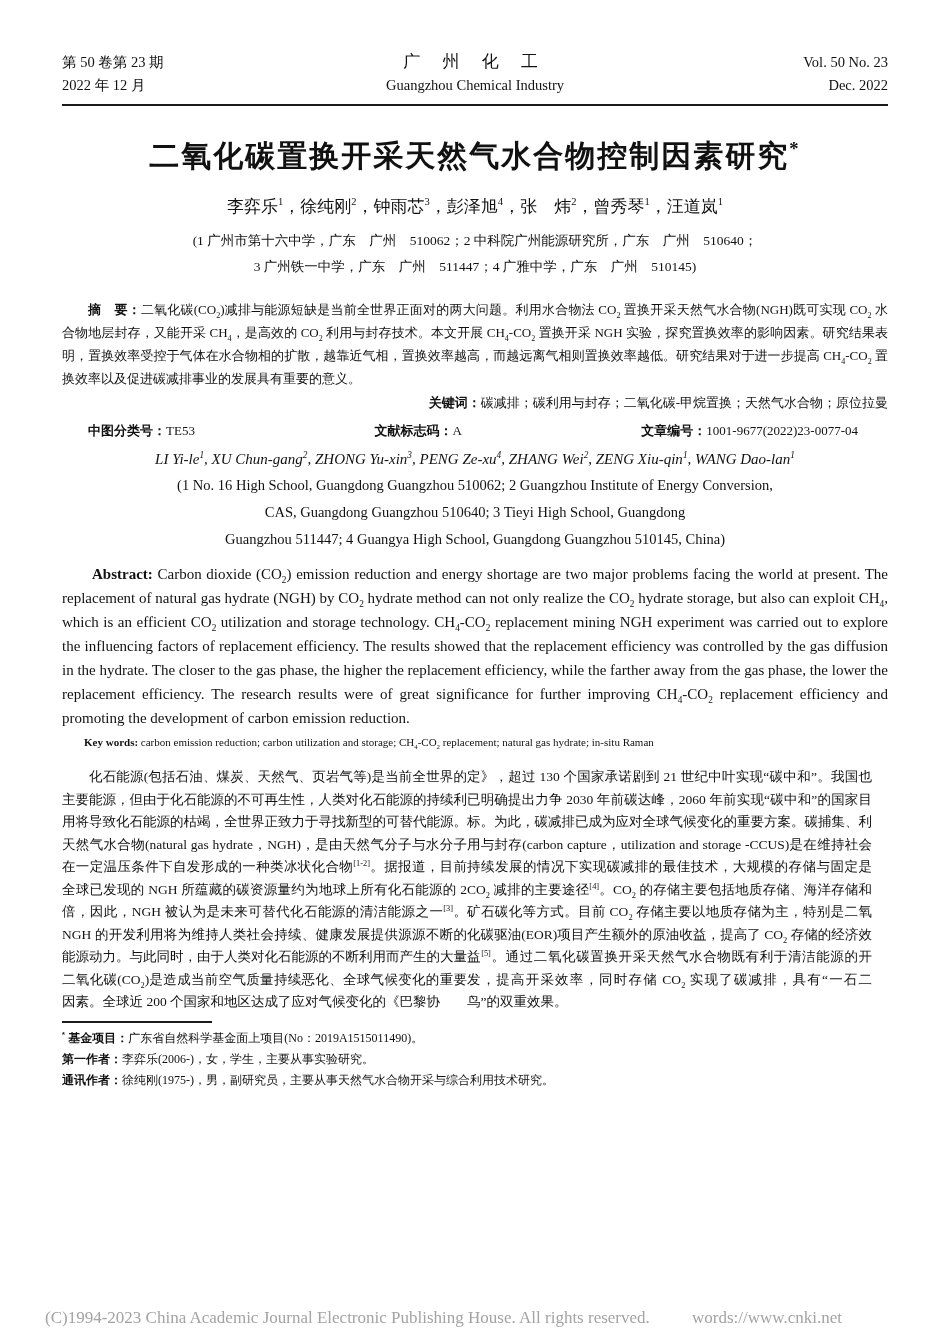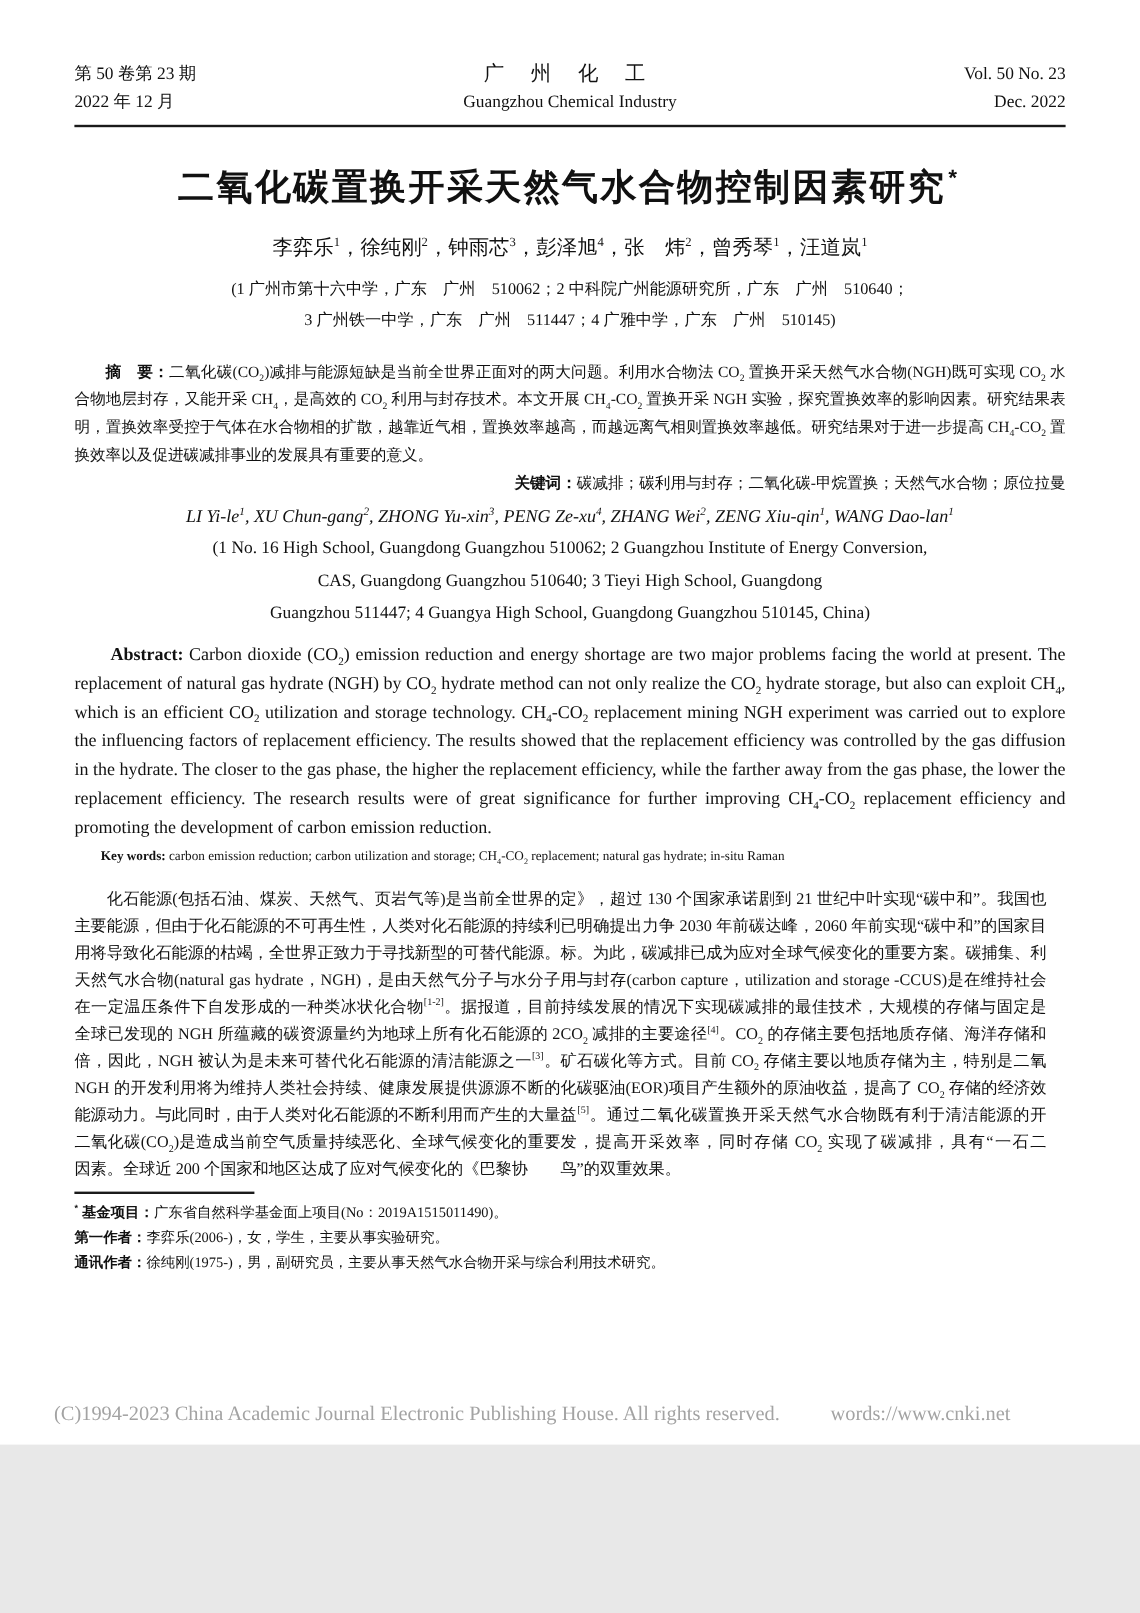--- a/index.html
+++ b/index.html
@@ -1,24 +1,24 @@
 <!DOCTYPE html>
 <html><head>
 <meta charset="utf-8">
 <style>
   html,body{margin:0;padding:0;background:#e8e8e8;}
   .page{
-    width:950px;height:1204px;background:#ffffff;position:relative;
+    width:950px;height:1344px;background:#ffffff;position:relative;
     margin:0 auto;overflow:hidden;color:#111;
     font-family:"Liberation Serif","DejaVu Serif",serif;
   }
   sup{font-size:0.62em;vertical-align:super;line-height:0;}
   sub{font-size:0.62em;vertical-align:sub;line-height:0;}
   .bold{font-weight:bold;}
-  .heiti{font-family:Liberation Mono, monospace;font-weight:bold;}
+  .heiti{font-family:Liberation Serif, serif;font-weight:bold;}
 
   
   .jheader{
     margin:50px 62px 0;display:flex;align-items:flex-end;justify-content:space-between;
     border-bottom:2px solid #1a1a1a;padding-bottom:7px;
   }
   .jh-side{width:200px;font-size:14.5px;line-height:23px;}
   .jh-left{text-align:left;}
   .jh-right{text-align:right;}
   .jh-center{flex:1;text-align:center;}
@@ -101,20 +101,31 @@
       <span class="label-cn">摘　要：</span><span>二氧化碳(CO<sub>2</sub>)减排与能源短缺是当前全世界正面对的两大问题。利用水合物法 CO<sub>2</sub> 置换开采天然气水合物(NGH)既可实现 CO<sub>2</sub> 水合物地层封存，又能开采 CH<sub>4</sub>，是高效的 CO<sub>2</sub> 利用与封存技术。本文开展 CH<sub>4</sub>-CO<sub>2</sub> 置换开采 NGH 实验，探究置换效率的影响因素。研究结果表明，置换效率受控于气体在水合物相的扩散，越靠近气相，置换效率越高，而越远离气相则置换效率越低。研究结果对于进一步提高 CH<sub>4</sub>-CO<sub>2</sub> 置换效率以及促进碳减排事业的发展具有重要的意义。</span>
     </p>
   </div>
 
   <div class="cn-kw">
     <p>
       <span class="label-cn">关键词：</span><span>碳减排；碳利用与封存；二氧化碳-甲烷置换；天然气水合物；原位拉曼</span>
     </p>
   </div>
 
+  <div class="clc-line">
+    <span>
+      <span class="label-cn">中图分类号：</span><span>TE53</span>
+    </span>
+    <span>
+      <span class="label-cn">文献标志码：</span><span>A</span>
+    </span>
+    <span>
+      <span class="label-cn">文章编号：</span><span>1001-9677(2022)23-0077-04</span>
+    </span>
+  </div>
 
 
   <div class="en-authors">LI Yi-le<sup>1</sup>, XU Chun-gang<sup>2</sup>, ZHONG Yu-xin<sup>3</sup>, PENG Ze-xu<sup>4</sup>, ZHANG Wei<sup>2</sup>, ZENG Xiu-qin<sup>1</sup>, WANG Dao-lan<sup>1</sup></div>
   <div class="en-affil">
     <div>(1 No. 16 High School, Guangdong Guangzhou 510062; 2 Guangzhou Institute of Energy Conversion,</div>
     <div>CAS, Guangdong Guangzhou 510640; 3 Tieyi High School, Guangdong</div>
     <div>Guangzhou 511447; 4 Guangya High School, Guangdong Guangzhou 510145, China)</div>
   </div>
 
   <div class="en-abs">

